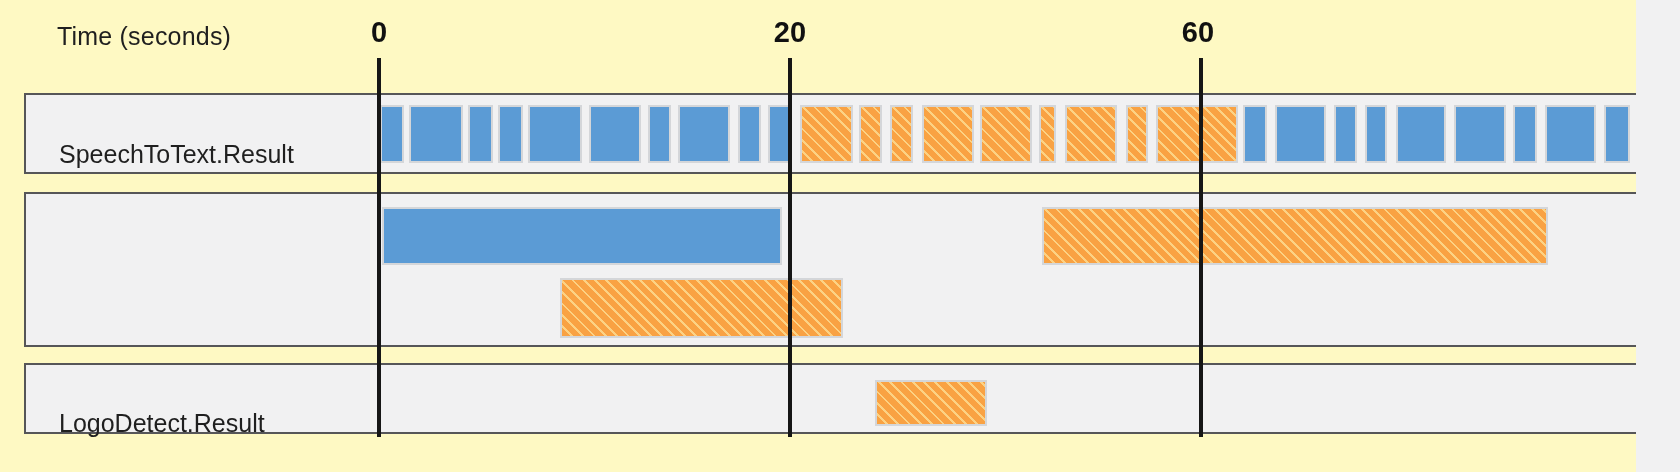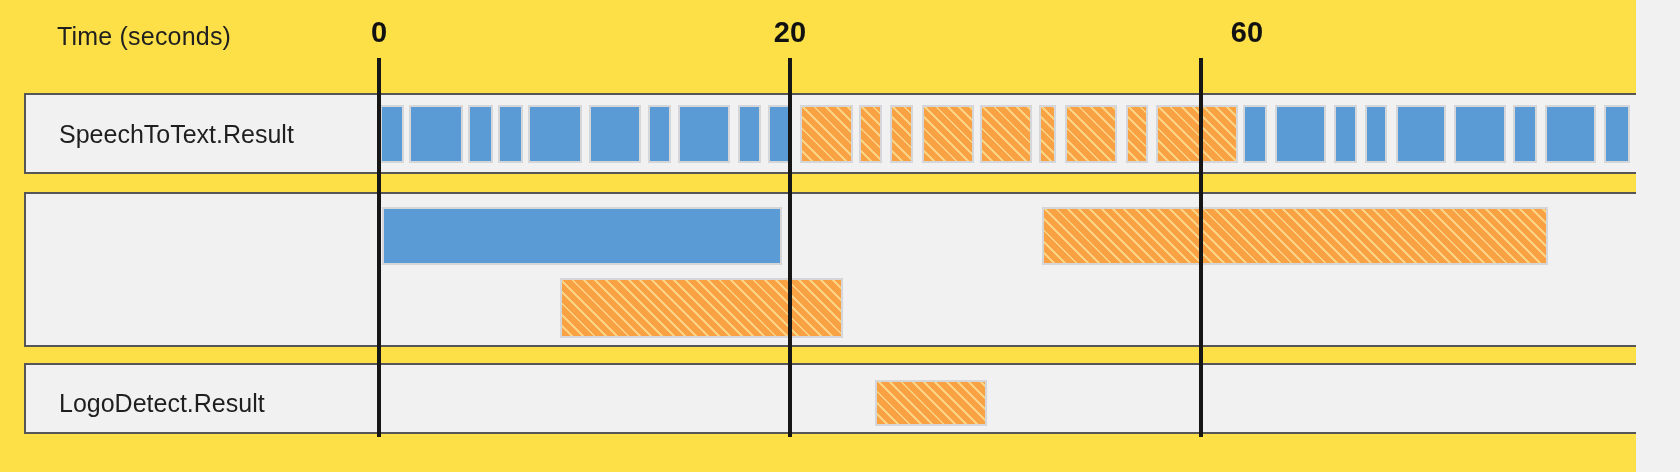--- a/index.html
+++ b/index.html
@@ -4,21 +4,21 @@
 <style>
   html, body { margin: 0; padding: 0; }
   body {
     font-family: "Liberation Sans", sans-serif;
     background: #f1f1f2;
   }
   .figure {
     position: relative;
     width: 1636px;
     height: 472px;
-    background: #fde047;
+    background: #fef9c3;
     overflow: hidden;
   }
   .axis-title {
     position: absolute;
     left: 57px;
     top: 22px;
     font-size: 25px;
     color: #1f1f1f;
     letter-spacing: 0.2px;
   }
@@ -49,39 +49,40 @@
     z-index: 10;
   }
   .row-label {
     position: absolute;
     left: 33px;
     transform: translateY(-50%);
     font-size: 25px;
     color: #1f1f1f;
     white-space: nowrap;
     z-index: 20;
+    margin-top: 20px;
   }
   .segment {
     position: absolute;
     box-sizing: border-box;
     border: 2px solid #d4d6d9;
     z-index: 15;
   }
 </style>
 </head>
 <body>
 
 <div class="figure">
   <div class="axis-title">Time (seconds)</div>
   <div id="axis">
       <div class="tick-label" style="left: 379px;">0</div>
       <div class="gridline" style="left: 379px; background: rgb(22, 22, 22);"></div>
       <div class="tick-label" style="left: 790px;">20</div>
       <div class="gridline" style="left: 790px; background: rgb(22, 22, 22);"></div>
-      <div class="tick-label" style="left: 1247px;">60</div>
+      <div class="tick-label" style="left: 1198px;">60</div>
       <div class="gridline" style="left: 1201px; background: rgb(22, 22, 22);"></div>
     </div>
   <div id="rows">
       <div class="row-box" style="top: 93px; height: 81px; border-color: rgb(86, 86, 88);">
         <div class="row-label" style="top: 39px; color: rgb(31, 31, 31);">SpeechToText.Result</div>
         <div class="segment" style="top: 10px; height: 58px; left: 354.37px; width: 23.29px; border-color: rgb(212, 214, 217); background: rgb(91, 155, 213);"></div>
         <div class="segment" style="top: 10px; height: 58px; left: 383.14px; width: 53.43px; border-color: rgb(212, 214, 217); background: rgb(91, 155, 213);"></div>
         <div class="segment" style="top: 10px; height: 58px; left: 442.05px; width: 24.66px; border-color: rgb(212, 214, 217); background: rgb(91, 155, 213);"></div>
         <div class="segment" style="top: 10px; height: 58px; left: 472.19px; width: 24.66px; border-color: rgb(212, 214, 217); background: rgb(91, 155, 213);"></div>
         <div class="segment" style="top: 10px; height: 58px; left: 502.33px; width: 53.43px; border-color: rgb(212, 214, 217); background: rgb(91, 155, 213);"></div>

